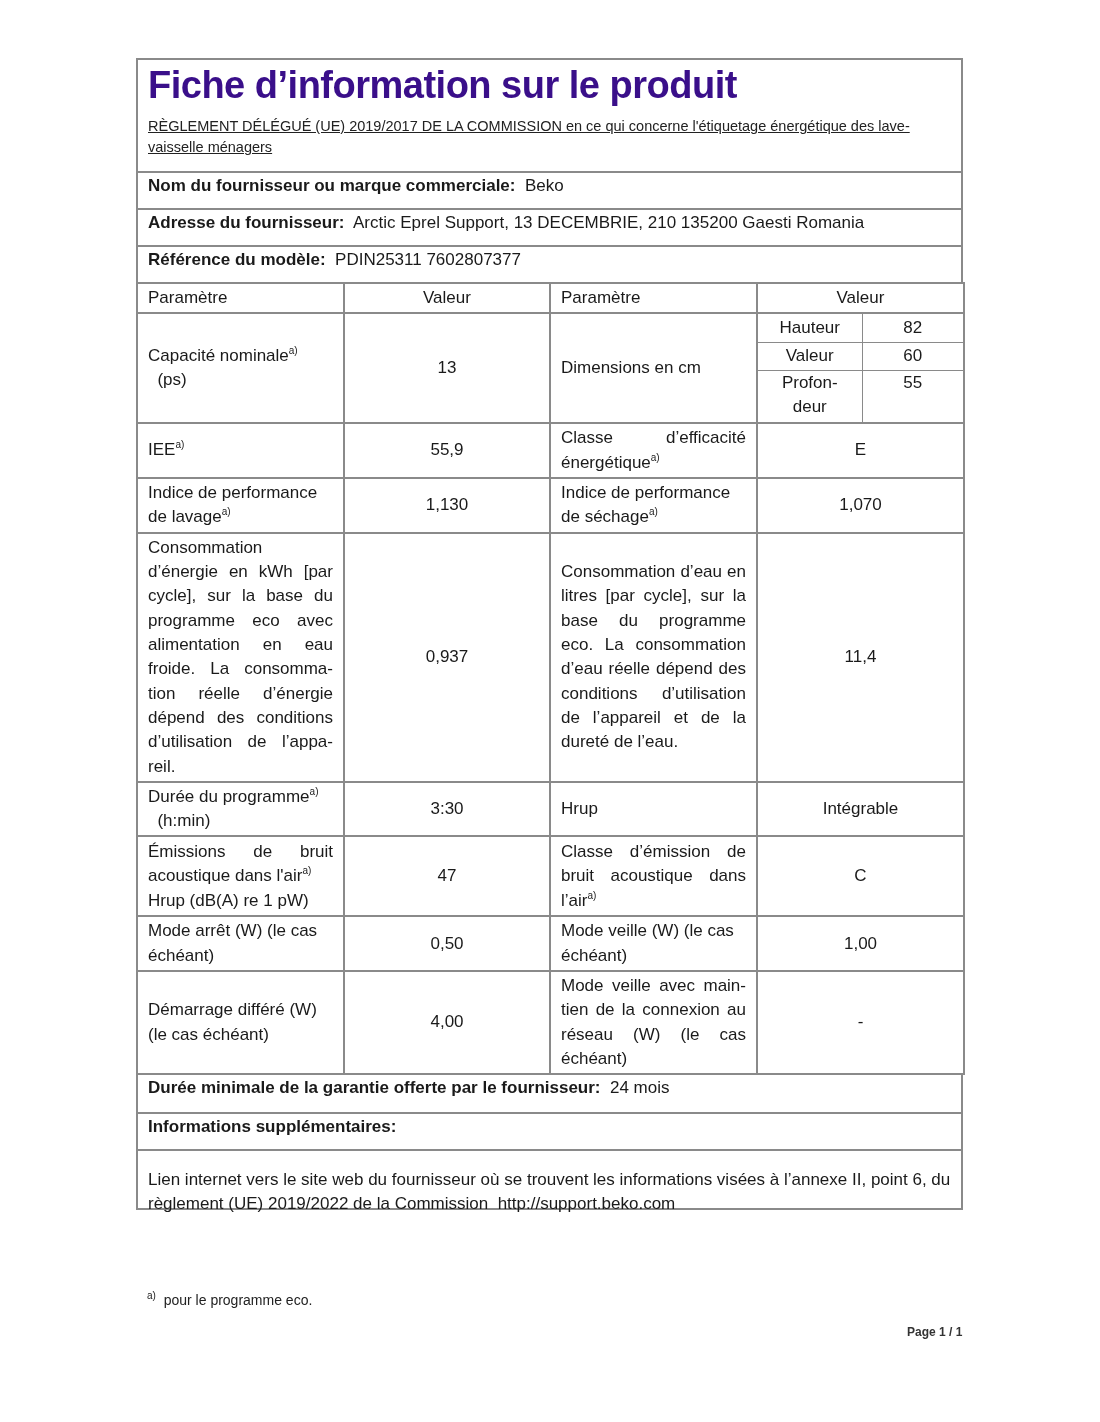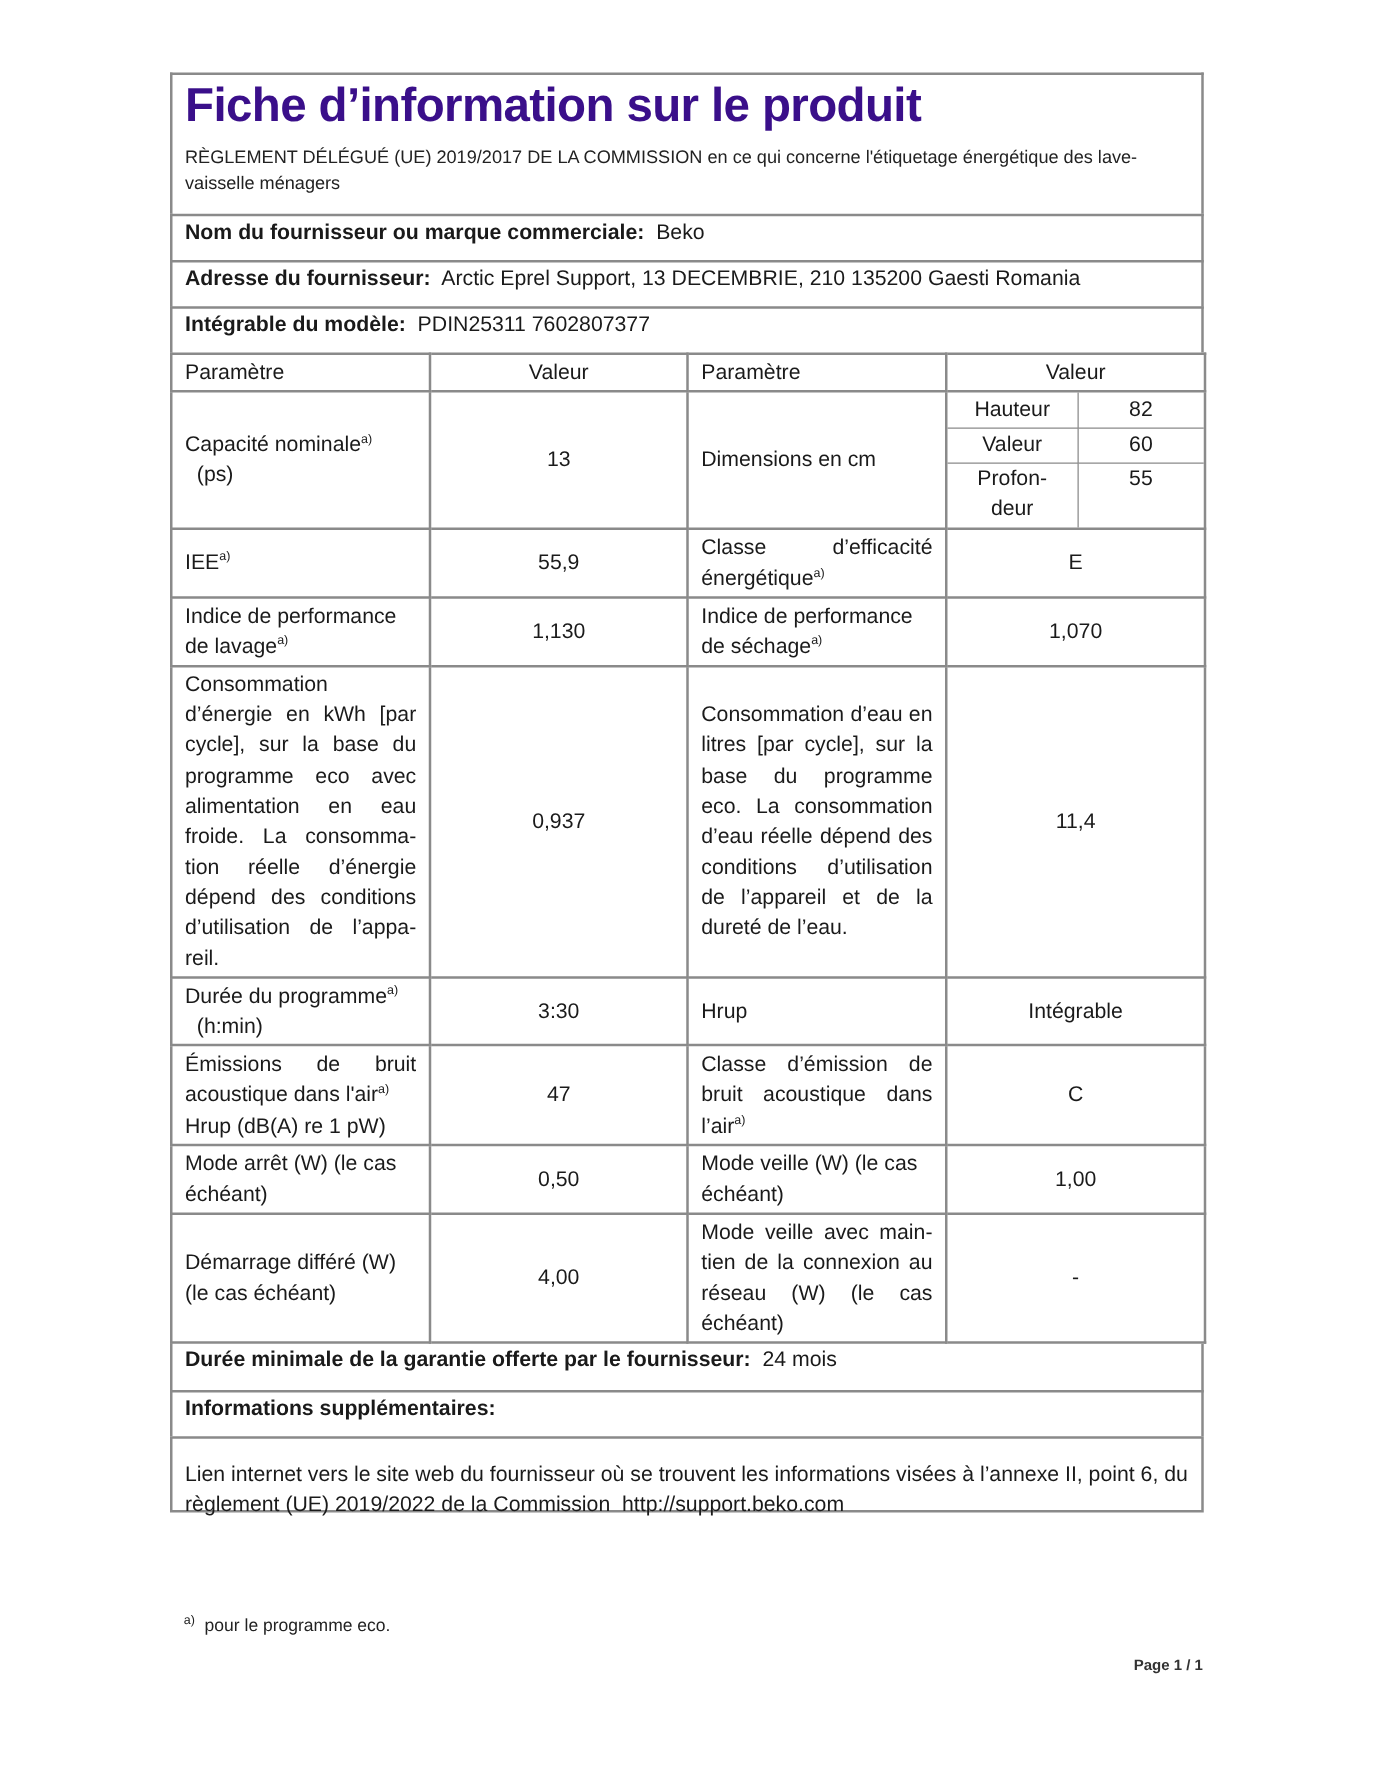--- a/index.html
+++ b/index.html
@@ -1,20 +1,20 @@
 <!DOCTYPE html>
 <html><head>
 <meta charset="utf-8">
 <style>
   html, body { margin:0; padding:0; background:#ffffff; }
   body { width:1100px; height:1422px; position:relative; font-family:"Liberation Sans", sans-serif; color:#1a1a1a; }
   .sheet { position:absolute; left:136px; top:58px; width:827px; }
   .title-block { height:113px; padding:0 10px 0 10px; box-sizing:border-box; border:2px solid #8a8a8a; border-bottom:none; }
   .title { font-size:38px; font-weight:bold; color:#3a0f8a; letter-spacing:-0.5px; margin:2px 0 8px 0; line-height:46px; }
-  .subtitle { font-size:14.5px; line-height:21px; color:#222; }
+  .subtitle { font-size:14.5px; line-height:21px; color:#222;text-decoration:underline; }
   .line-row { height:37px; border:2px solid #8a8a8a; border-bottom:none; box-sizing:border-box; padding:0 10px; font-size:17px; line-height:26px; }
   .line-row b { font-weight:bold; }
   table { border-collapse:collapse; width:827px; table-layout:fixed; font-size:17px; }
   td { border:2px solid #8a8a8a; padding:2px 10px; vertical-align:middle; line-height:24.3px; }
   td.c { text-align:center; }
   td.j { text-align:justify; text-align-last:left; }
   .dim td { border:1.5px solid #8a8a8a; }
   sup { font-size:10px; line-height:0; }
   .inner { width:100%; height:100%; border-collapse:collapse; }
   .footnote { position:absolute; left:147px; top:1292px; font-size:14px; color:#222; }
@@ -30,21 +30,21 @@
   </div>
   <div class="line-row">
     <b>Nom du fournisseur ou marque commerciale:</b>&nbsp;
     <span>Beko</span>
   </div>
   <div class="line-row">
     <b>Adresse du fournisseur:</b>&nbsp;
     <span>Arctic Eprel Support, 13 DECEMBRIE, 210 135200 Gaesti Romania</span>
   </div>
   <div class="line-row">
-    <b>Intégrable du modèle:</b>&nbsp;
+    <b>Référence du modèle:</b>&nbsp;
     <span>PDIN25311 7602807377</span>
   </div>
 
   <table>
     <colgroup>
         <col style="width:207px">
         <col style="width:206px">
         <col style="width:207px">
         <col style="width:207px">
       </colgroup>

